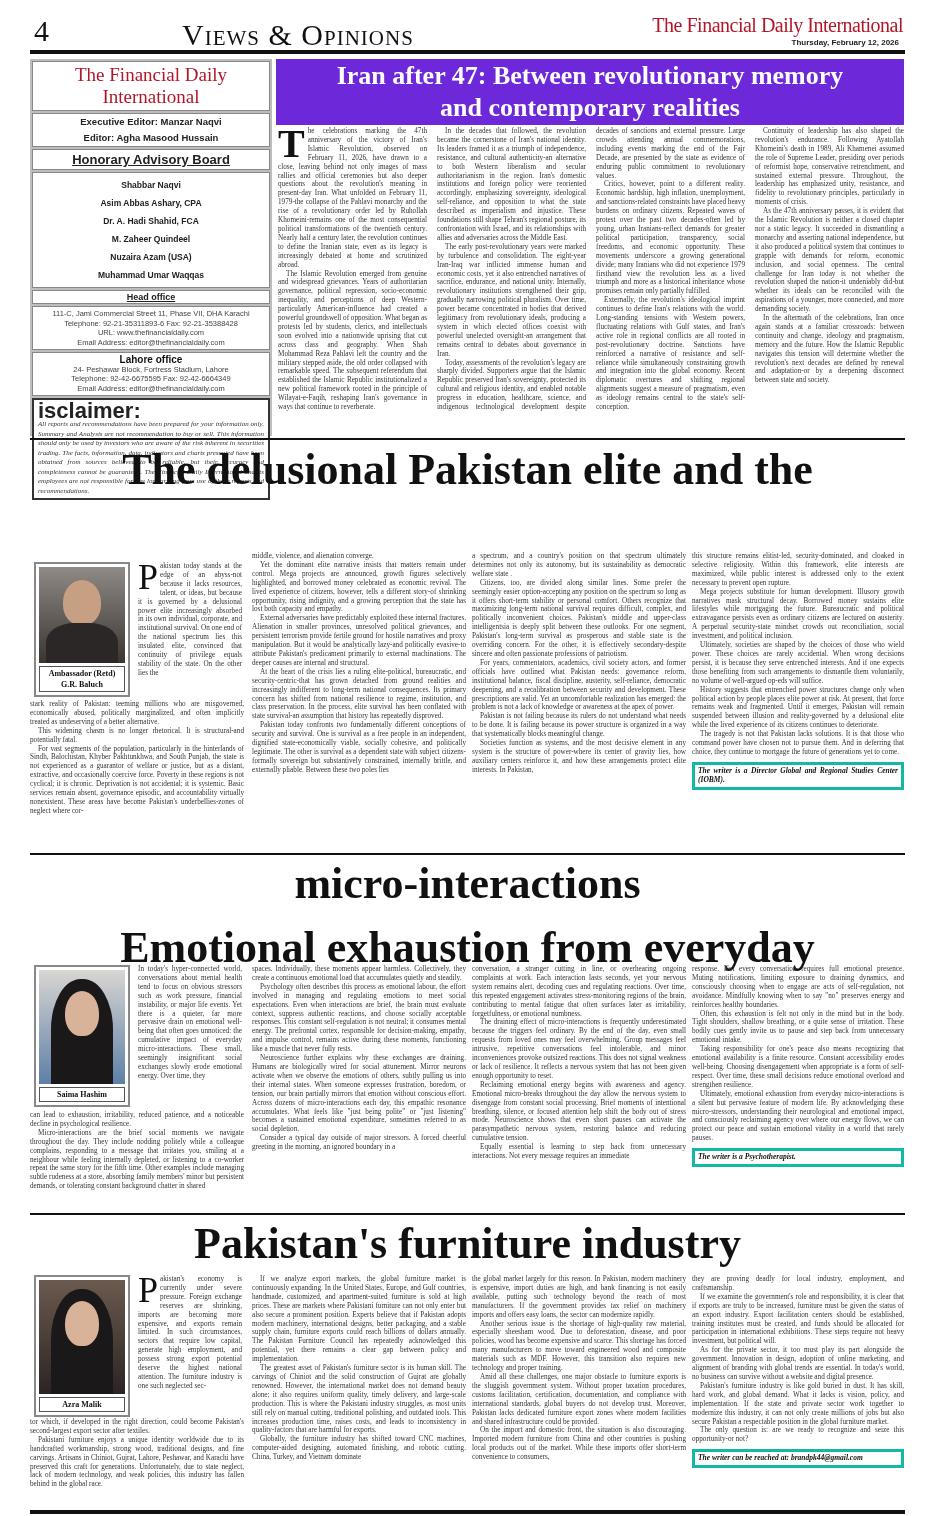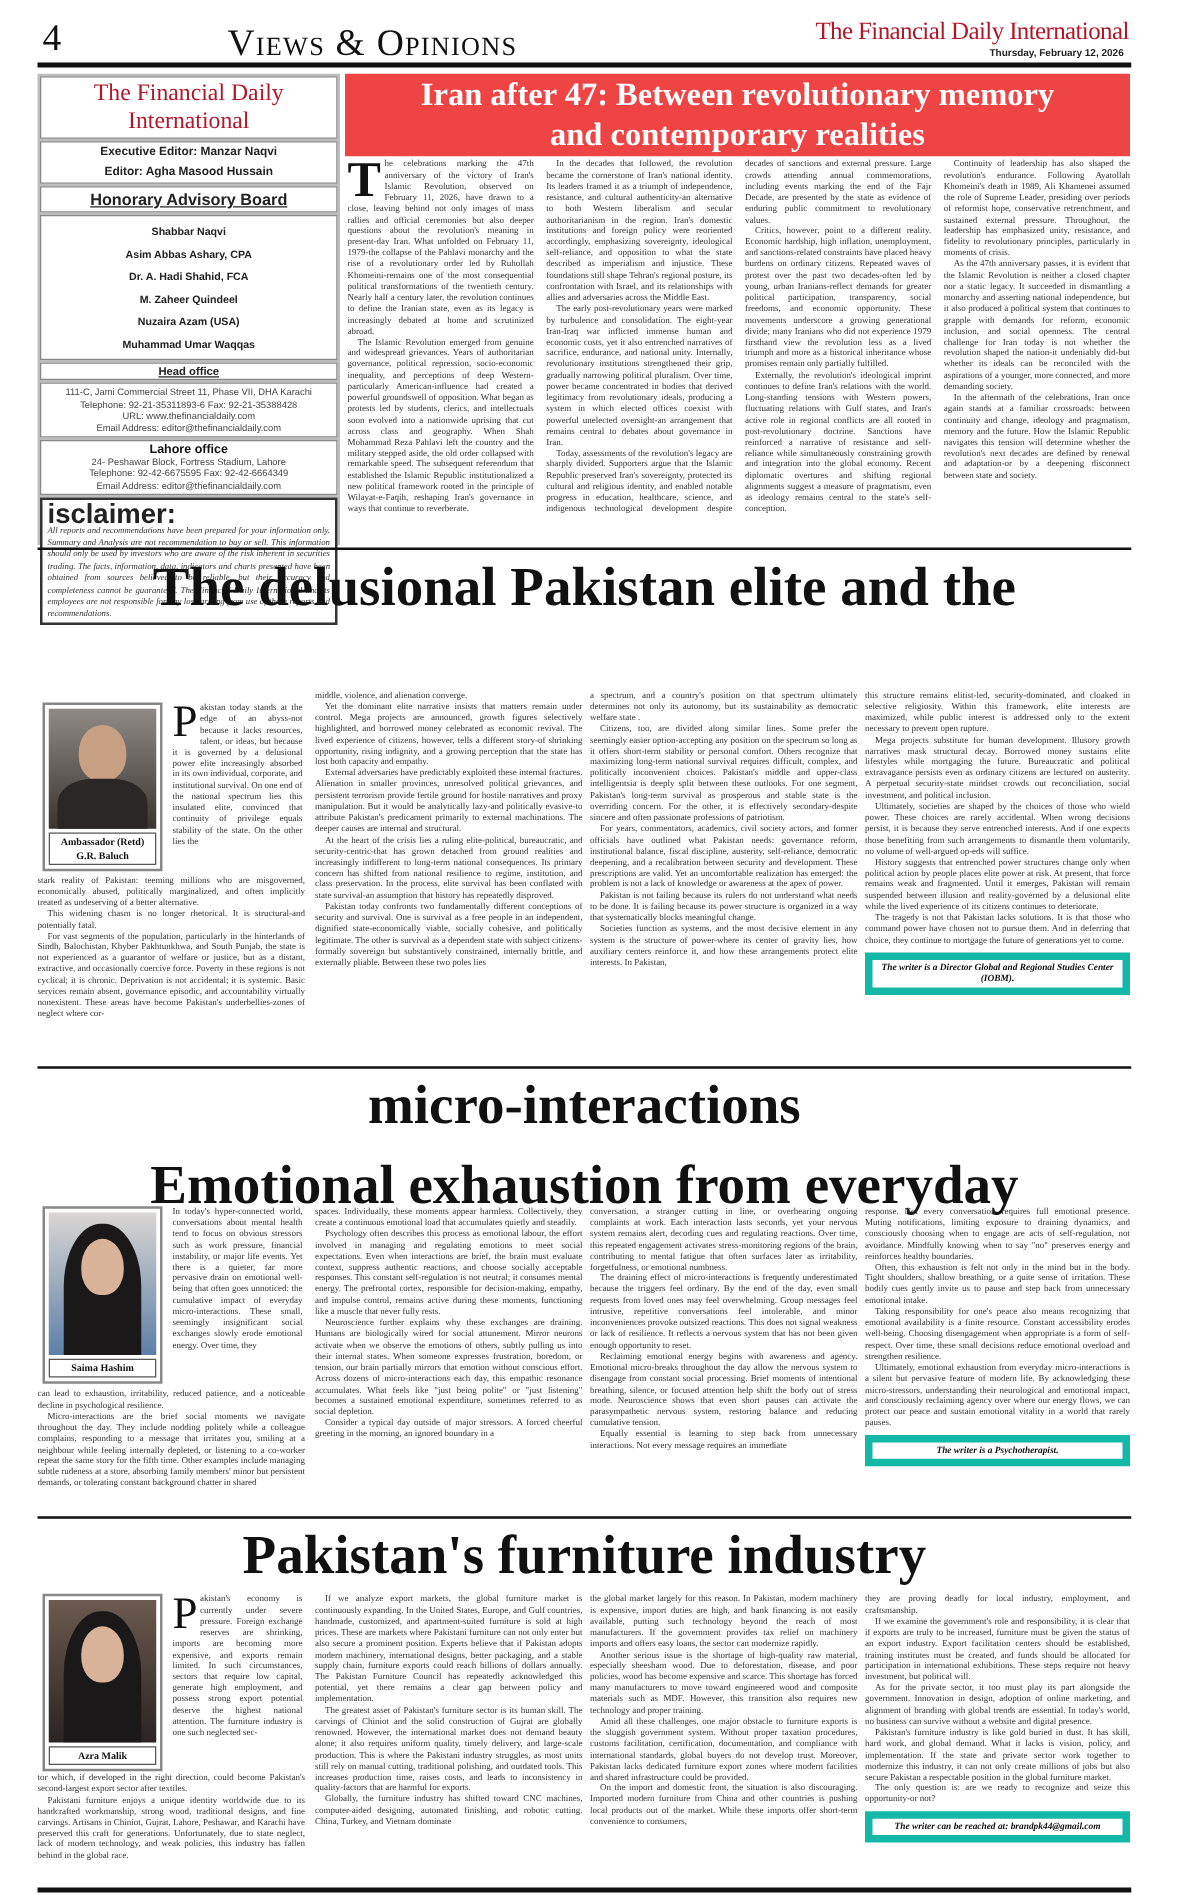--- a/index.html
+++ b/index.html
@@ -19,40 +19,40 @@
 .sb-board{display:flex;gap:1px;margin-bottom:2px}
 .sb-col{flex:1;background:#fff;border:1px solid #888;font-family:"Liberation Sans",sans-serif;font-weight:bold;font-size:8.5px;text-align:center;padding:3px 0}
 .sb-col div{height:18px;line-height:18px}
 .sb-head{font-family:"Liberation Sans",sans-serif;font-weight:bold;font-size:9px;text-decoration:underline;padding:1px}
 .sb-addr{font-family:"Liberation Sans",sans-serif;font-size:7.5px;line-height:9.5px;color:#444;padding:2px}
 .sb-addr .hd{font-weight:bold;font-size:10px;color:#111}
 .sb-disc{background:#fff;border:2px solid #333;padding:2px 4px;text-align:left}
 .sb-disc-title{font-family:Liberation Sans, sans-serif;font-weight:bold;font-size:22px;text-align:left;line-height:18px}
 .sb-disc-text{font-style:italic;font-size:7px;line-height:9.5px;text-align:justify;color:#333}
 
-.lead-head{position:absolute;left:276px;top:59px;width:628px;height:66px;background:#ef4444;color:#fff;font-family:"Liberation Serif",serif;font-weight:bold;font-size:26px;text-align:center;line-height:32px;padding-top:1px}
+.lead-head{position:absolute;left:276px;top:59px;width:628px;height:66px;background:#6d28d9;color:#fff;font-family:"Liberation Serif",serif;font-weight:bold;font-size:26px;text-align:center;line-height:32px;padding-top:1px}
 .lead-body{position:absolute;left:278px;top:127px;width:626px;height:310px;column-count:4;column-gap:10px;font-size:7.2px;line-height:8.9px;text-align:justify;color:#333;overflow:hidden}
 .lead-body p{text-indent:8px}
 .lead-body p.first{text-indent:0}
 .dropcap{float:left;font-size:40px;line-height:34px;padding-right:3px;font-weight:bold;color:#111}
 
 .art-rule{position:absolute;left:30px;width:875px;height:2px;background:#111}
 .art-title{position:absolute;left:30px;width:875px;text-align:center;font-family:"Liberation Serif",serif;font-weight:bold;font-size:44px;line-height:64px;color:#111}
 .photo-box{position:absolute;left:34px;width:96px;border:2px solid #888;background:#fff;padding:3px}
 .photo{width:100%;background:linear-gradient(180deg,#8f8a86,#3a3531);position:relative;overflow:hidden}
 .photo .head{position:absolute;left:28%;top:14%;width:44%;height:46%;border-radius:50% 50% 45% 45%;background:#c79f83}
 .photo .body{position:absolute;left:8%;top:58%;width:84%;height:50%;border-radius:40% 40% 0 0;background:#2b2727}
 .photo.f .hood{position:absolute;left:14%;top:8%;width:72%;height:92%;border-radius:48% 48% 0 0;background:#1a1818}
 .photo.f .head{left:30%;top:18%;width:40%;height:40%;background:#d9b29a}
 .caption{border:1px solid #555;margin-top:3px;text-align:center;font-weight:bold;font-size:8px;line-height:11px;padding:1px;color:#111}
 .intro{position:absolute;left:138px;width:104px;font-size:7.2px;line-height:8.9px;text-align:justify;color:#333}
 .intro .dc{float:left;font-size:36px;line-height:30px;padding-right:2px;color:#111}
 .col-text{position:absolute;font-size:7.2px;line-height:8.9px;text-align:justify;color:#333;overflow:hidden}
 .col-text p{text-indent:8px}
-.byline{border:6px solid #14b8a6;font-weight:bold;font-style:italic;font-size:7.5px;text-align:center;padding:2px 3px;margin-top:5px;color:#111}
+.byline{border:3px solid #14b8a6;font-weight:bold;font-style:italic;font-size:7.5px;padding:2px 3px;margin-top:5px;color:#111}
 .bottom-bar{position:absolute;left:30px;top:1510px;width:875px;height:4px;background:#111}
 </style>
 </head>
 <body>
 
 <div class="masthead">
   <div class="page-num">4</div>
   <div class="section-title">Views &amp; Opinions</div>
   <div class="brand">The Financial Daily International</div>
   <div class="date">Thursday, February 12, 2026</div>

